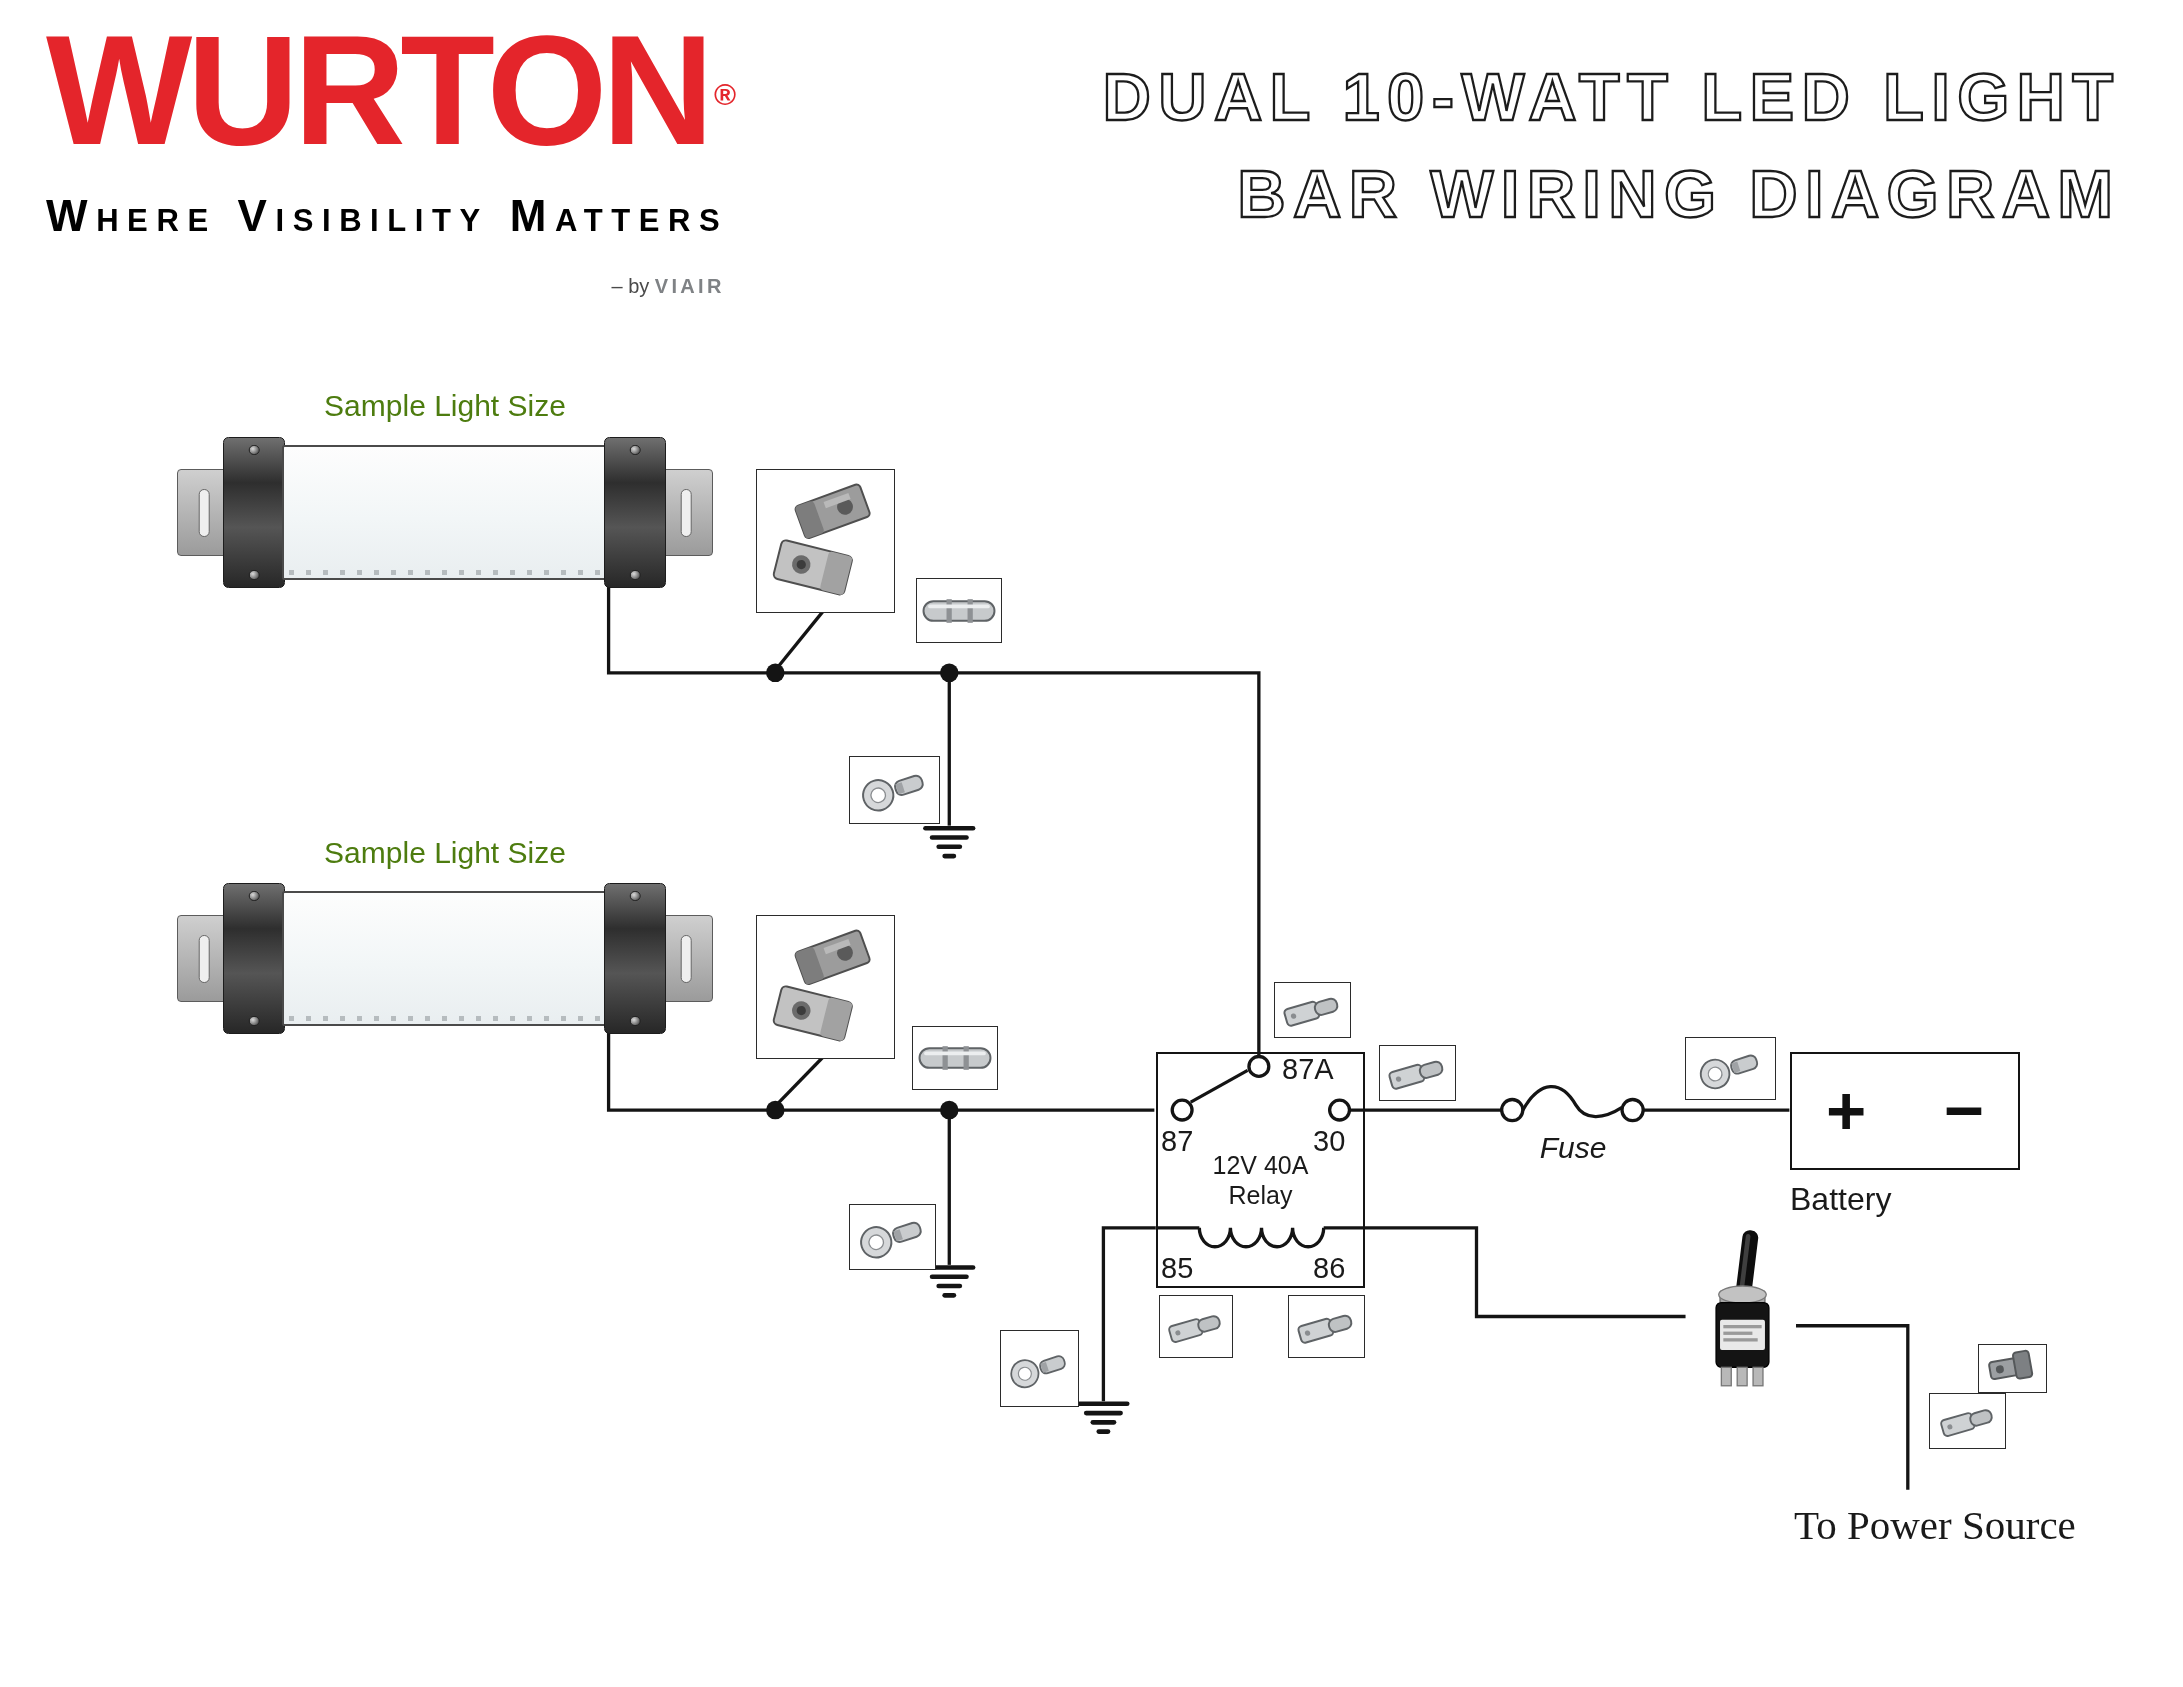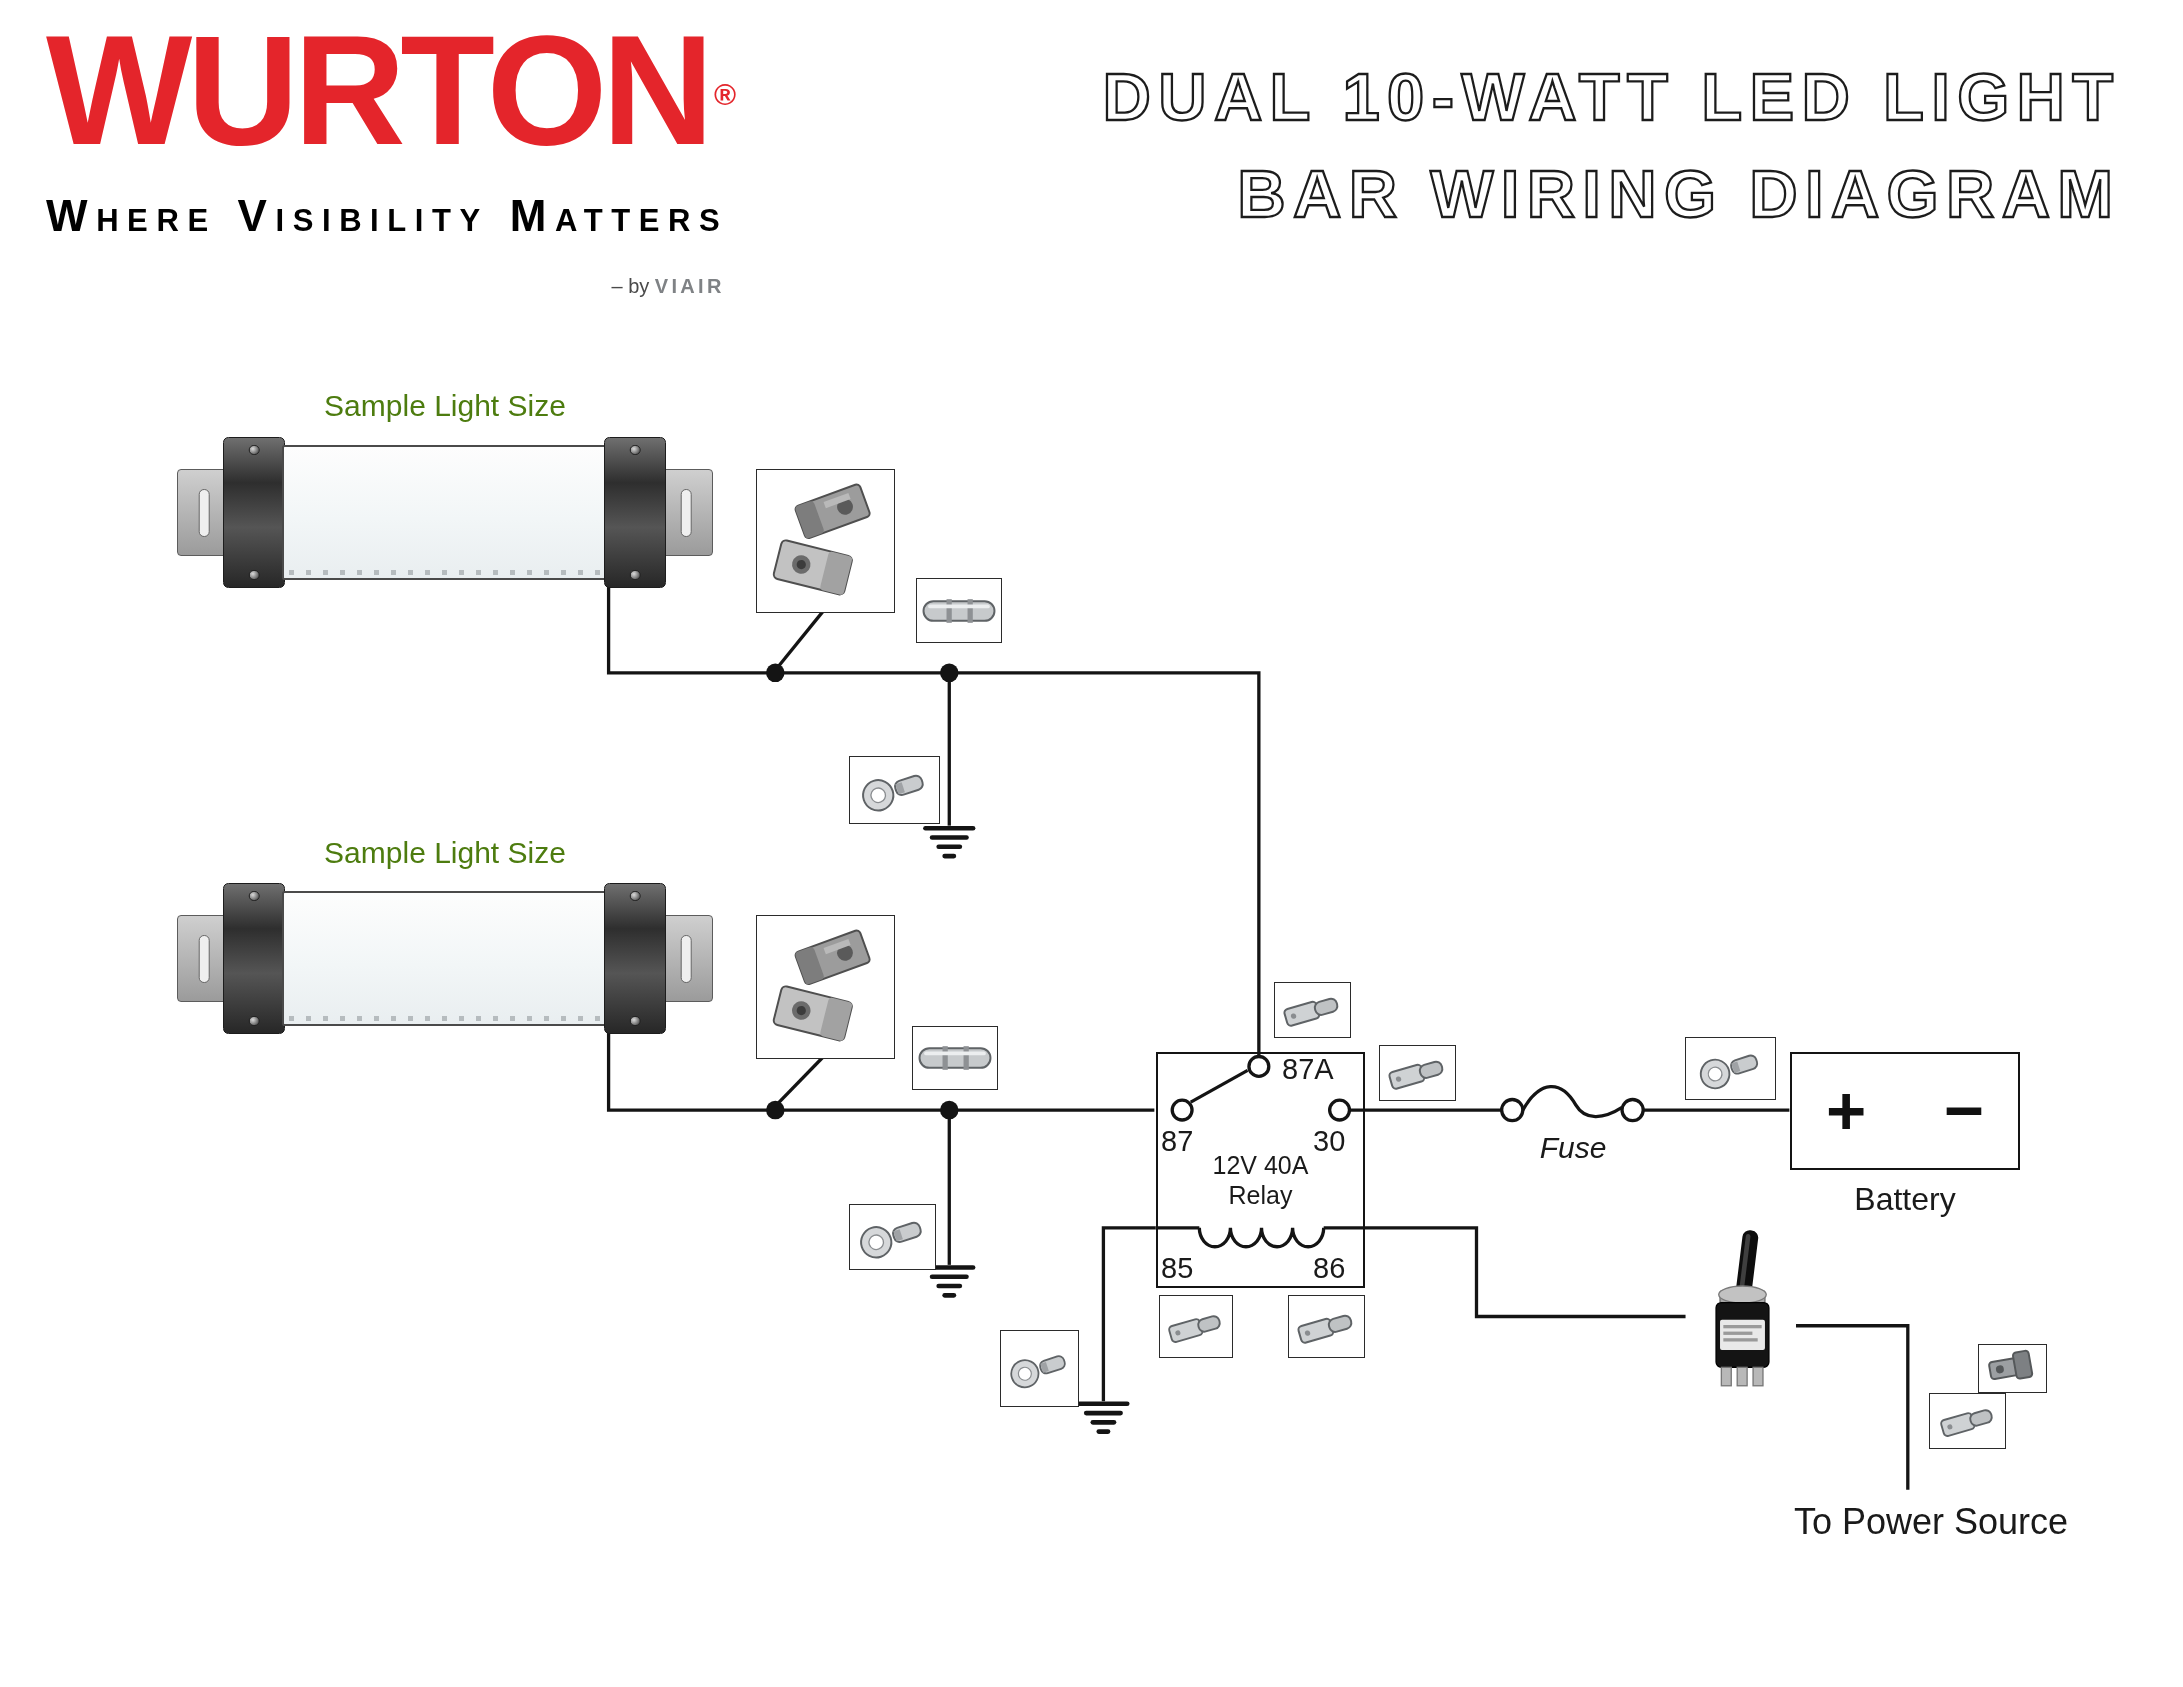--- a/index.html
+++ b/index.html
@@ -18,22 +18,22 @@
   .titleblock { left:1045px; top:48px; width:1098px; text-align:right; padding-right:22.5px; }
   .outline-title { font-size:67px; font-weight:700; letter-spacing:7.3px; line-height:97px; color:#ffffff; -webkit-text-stroke:2.3px #1c1c1c; white-space:nowrap; }
   @supports not (-webkit-text-stroke: 1px black) { .outline-title { color:#222; } }
 
   
   .label { position:absolute; color:#1a1a1a; }
   .light-label { width:536px; text-align:center; font-size:30px; color:#4d7c0f; }
   .pin-label { font-size:29px; }
   .rating { left:1156px; top:1150px; width:209px; text-align:center; font-size:25px; line-height:30px; }
   .fuse-label { left:1502px; top:1131px; width:142px; text-align:center; font-size:30px;font-style:italic; }
-  .battery-label { left:1790px; top:1181px; width:230px; text-align:center; font-size:32px; }
-  .power-label { left:1794px; top:1501px; font-size:36px; }
+  .battery-label { left:1790px; top:1181px; width:230px; text-align:left; font-size:32px; }
+  .power-label { left:1794px; top:1501px; font-size:41px;font-family:Liberation Serif, serif; }
 
   
   .lightbar { position:absolute; width:536px; height:151px; }
   .lb-body { position:absolute; left:105px; top:8px; width:327px; height:135px;
              background:linear-gradient(#fdfdfd,#f2f6f7 55%,#e9eef0); border:2px solid #4a4a4a; border-radius:2.6px; }
   .lb-leds { position:absolute; left:5.3px; right:5.3px; bottom:2.6px; height:5.3px;
              background:repeating-linear-gradient(90deg,#9aa0a3 0 5.3px,transparent 5.3px 17px); opacity:.65; }
   .lb-cap { position:absolute; top:0; width:62px; height:151px;
             background:linear-gradient(#6f6f6f,#2e2e2e 30%,#555 60%,#272727); border:1.3px solid #1d1d1d; border-radius:5.3px; }
   .lb-cap.left { left:46px; } .lb-cap.right { left:427px; }

